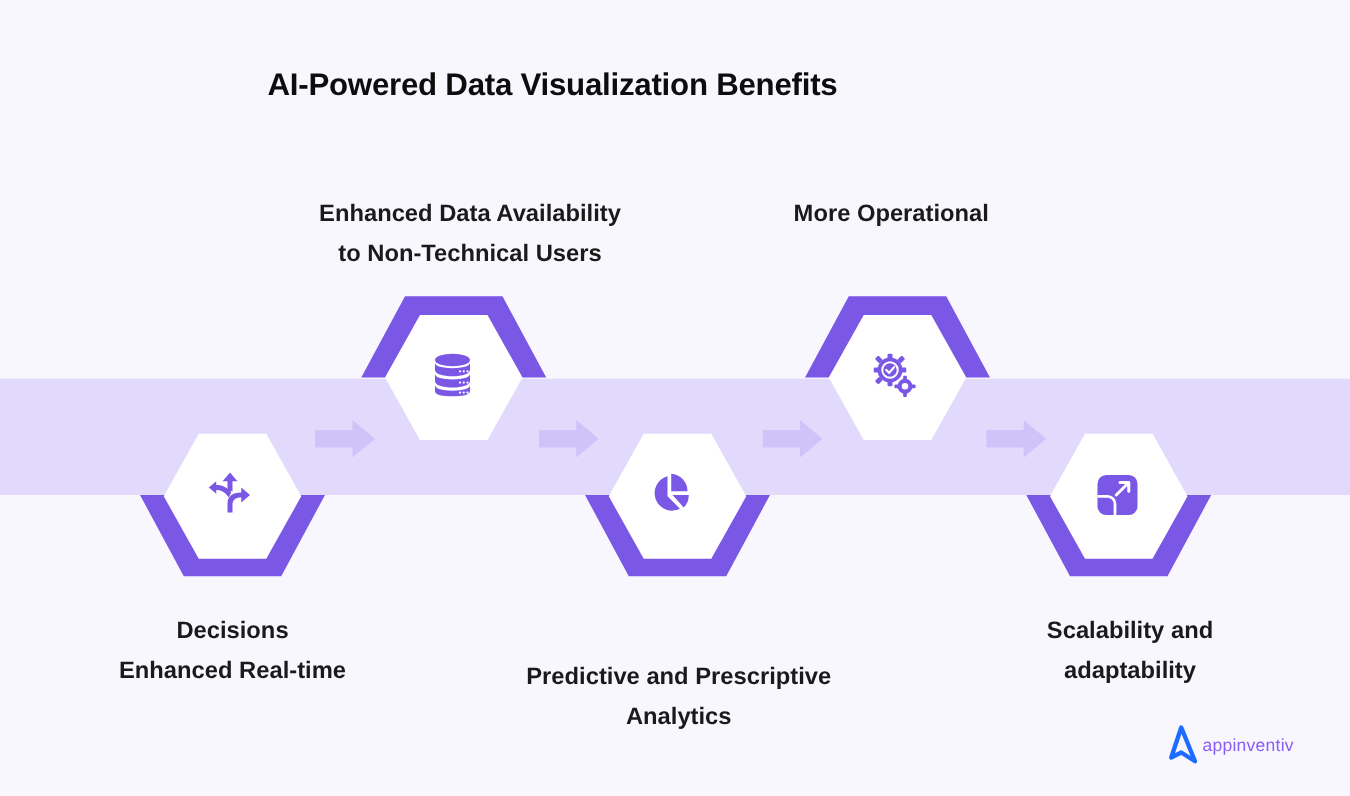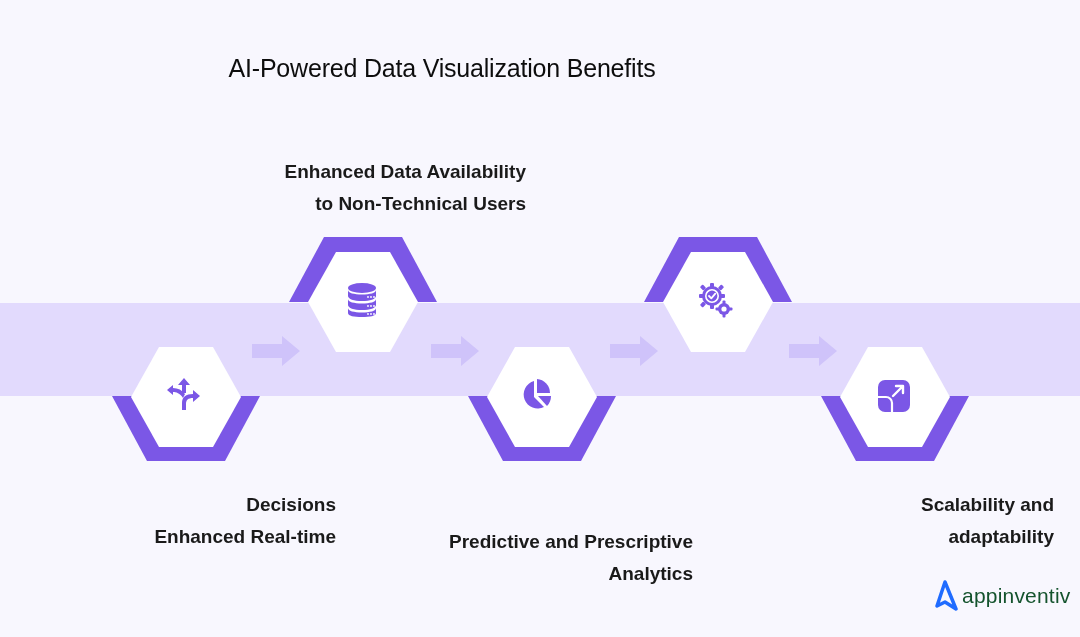--- a/index.html
+++ b/index.html
@@ -1,27 +1,27 @@
 <!DOCTYPE html>
 <html><head>
 <meta charset="utf-8">
 <style>
   html, body { margin:0; padding:0; }
   body { width:1080px; height:637px; background:#f8f7fe; position:relative; overflow:hidden;
          font-family:"Liberation Sans", "DejaVu Sans", sans-serif; color:#111; }
   .title { position:absolute; top:54px; left:0; width:884px; text-align:center;
-           font-size:25px; font-weight:normal; letter-spacing:-0.2px; color:#0d0d0d; }
+           font-size:25px; font-weight:bold; letter-spacing:-0.2px; color:#0d0d0d; }
   .band { position:absolute; left:0; top:303px; width:1080px; height:93px; background:#e2dafd; }
   .arrow { position:absolute; width:48px; height:30px; }
   .icon { position:absolute; width:36px; height:36px; }
-  .label { position:absolute; width:300px; text-align:right; font-size:19px; font-weight:bold;
+  .label { position:absolute; width:300px; text-align:center; font-size:19px; font-weight:bold;
            line-height:32px; color:#1a1a1a; }
   .label span { display:block; }
   .logo { position:absolute; left:932px; top:580px; height:32px; display:flex; align-items:center; }
-  .logo-text { font-size:21px; color:#14532d; margin-left:4px; letter-spacing:0.2px; }
+  .logo-text { font-size:14px; color:#8b5cf6; margin-left:4px; letter-spacing:0.2px; }
 </style>
 </head>
 <body>
 
 <div class="title">AI-Powered Data Visualization Benefits</div>
 
 <div class="band"></div>
 
 <svg class="arrow" style="left:252px;top:336px;" viewBox="0 0 48 30">
     <path d="M0 8 H30 V0 L48 15 L30 30 V22 H0 Z" fill="#cfc3fa"></path>
@@ -113,20 +113,21 @@
       <rect x="25.5" y="18.5" width="3" height="4" rx="1"></rect>
         <rect x="25.5" y="31.5" width="3" height="4" rx="1"></rect>
       <rect x="18.5" y="25.5" width="4" height="3" rx="1"></rect>
         <rect x="31.5" y="25.5" width="4" height="3" rx="1"></rect>
     </g>
     <circle cx="15" cy="14" r="6.2" fill="none" stroke="#fff" stroke-width="1.6"></circle>
     <path d="M12 14 L14.3 16.3 L18.3 11.7" fill="none" stroke="#fff" stroke-width="1.8" stroke-linecap="round" stroke-linejoin="round"></path>
     <circle cx="27" cy="27" r="2.6" fill="#fff"></circle>
   </svg>
   <div class="label" style="left:563px;top:156px;">
+    <span>More Operational</span>
   </div>
 </div>
 
 <div>
   <svg style="position:absolute;left:820px;top:340px;" width="150" height="122" viewBox="0 0 150 122">
     <polygon points="1,56 149,56 114,121 36,121" fill="#7b57e6"></polygon>
     <polygon points="20,57 48,7 102,7 130,57 102,107 48,107" fill="#ffffff"></polygon>
   </svg>
   <svg class="icon" style="left:876px;top:378px;" viewBox="0 0 36 36">
     <rect x="2" y="2" width="32" height="32" rx="7" fill="#7b57e6"></rect>

